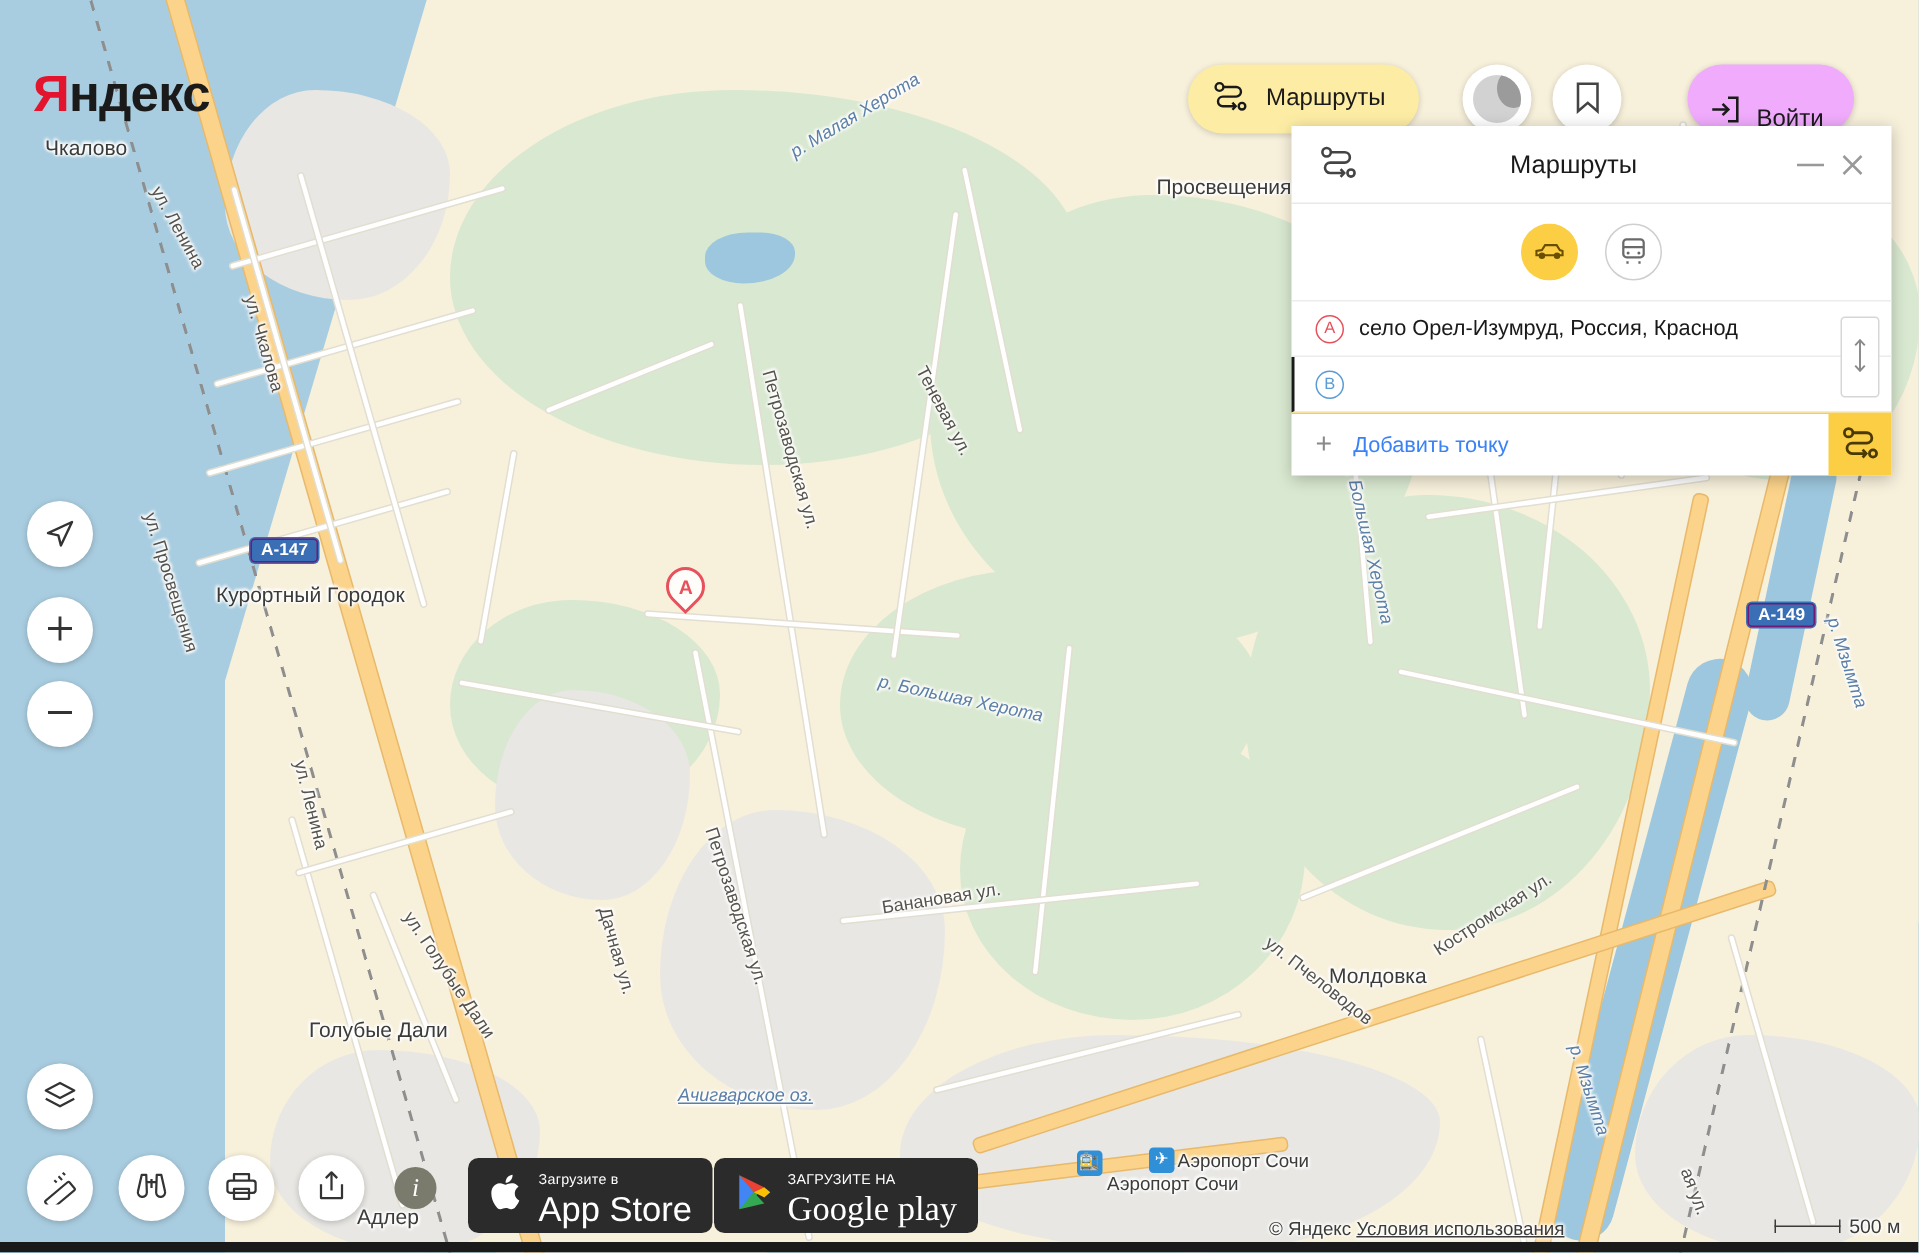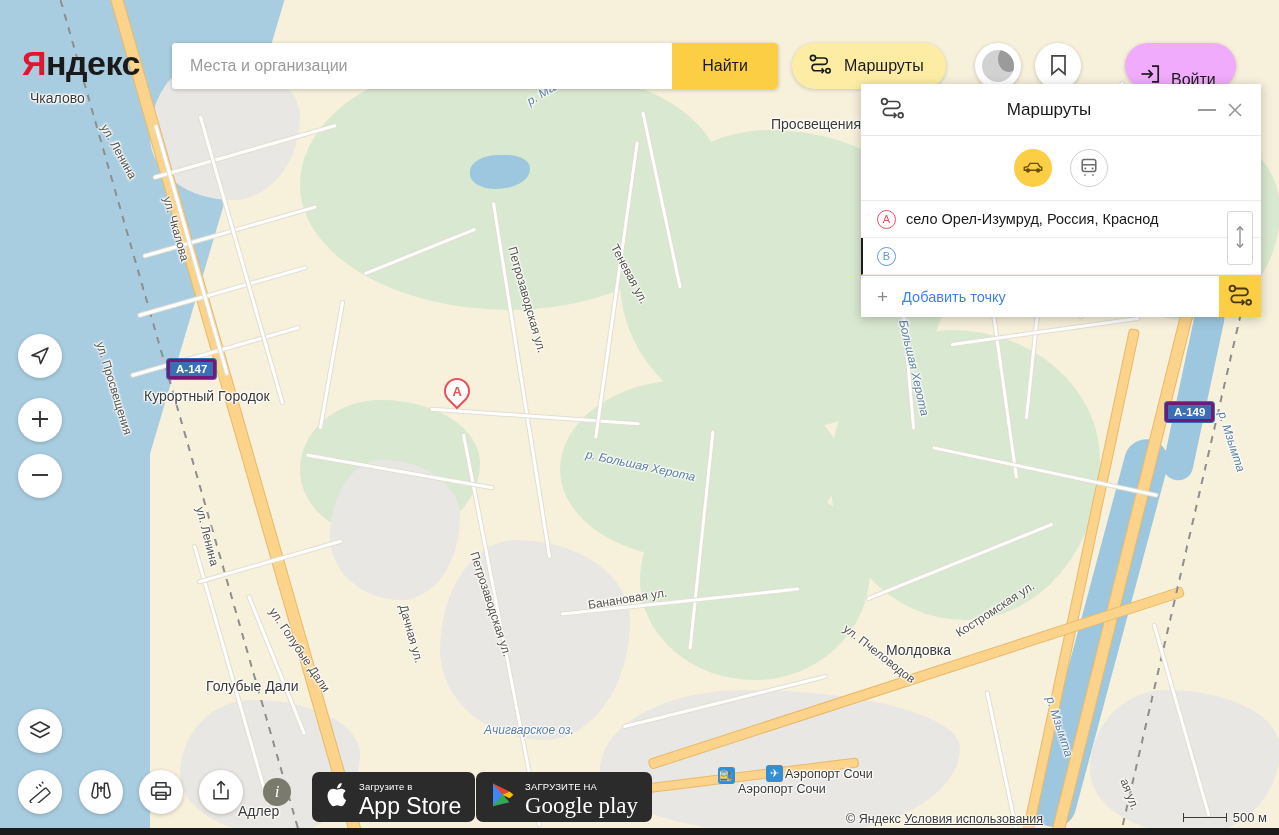--- a/index.html
+++ b/index.html
@@ -70,21 +70,21 @@
   .map-label.place { font-size: 14px; color: #3b3b39; }
   .map-label.street { font-size: 12px; color: #56534c; }
   .map-label.river { font-size: 12px; color: #5b7fa6; font-style: italic; }
   .map-label.poi { font-size: 12.5px; color: #3b3b39; }
 
   .shield {
     position: absolute;
     background: #3b6fb5; color: #fff;
     font-size: 11.5px; font-weight: bold;
     padding: 1px 6px; border-radius: 3px;
-    border: 3px solid #701a75;
+    border: 1px solid #701a75;
     box-shadow: 0 0 0 1px #3b6fb5;
   }
 
   .poi-icon {
     position: absolute; width: 17px; height: 17px;
     background: #2f90d8; border-radius: 3px;
     display: flex; align-items: center; justify-content: center;
     color: #fff; font-size: 11px; line-height: 1;
   }
 
@@ -401,40 +401,36 @@
         <div class="map-label street" style="left: 614px; top: 238px; transform: rotate(62deg); transform-origin: 0px 50%;">Теневая ул.</div>
         <div class="map-label street" style="left: 588px; top: 598px; transform: rotate(-9deg); transform-origin: 0px 50%;">Банановая ул.</div>
         <div class="map-label street" style="left: 957px; top: 627px; transform: rotate(-33deg); transform-origin: 0px 50%;">Костромская ул.</div>
         <div class="map-label street" style="left: 845px; top: 620px; transform: rotate(38deg); transform-origin: 0px 50%;">ул. Пчеловодов</div>
         <div class="map-label street" style="left: 1124px; top: 772px; transform: rotate(69deg); transform-origin: 0px 50%;">ая ул.</div>
         <div class="map-label river" style="left: 528px; top: 95px; transform: rotate(-31deg); transform-origin: 0px 50%;">р. Малая Херота</div>
         <div class="map-label river" style="left: 586px; top: 447px; transform: rotate(12deg); transform-origin: 0px 50%;">р. Большая Херота</div>
         <div class="map-label river" style="left: 900px; top: 300px; transform: rotate(77deg); transform-origin: 0px 50%;">р. Большая Херота</div>
         <div class="map-label river" style="left: 1222px; top: 405px; transform: rotate(72deg); transform-origin: 0px 50%;">р. Мзымта</div>
         <div class="map-label river" style="left: 1050px; top: 690px; transform: rotate(72deg); transform-origin: 0px 50%;">р. Мзымта</div>
-        <div class="map-label river" style="left: 484px; top: 723px; transform-origin: 0px 50%;">Ачигварское оз.</div>
+        <div class="map-label river" style="left: 452px; top: 723px; transform-origin: 0px 50%; text-decoration: underline;">Ачигварское оз.</div>
         <div class="shield" style="left: 167px; top: 359px;">A-147</div>
         <div class="shield" style="left: 1165px; top: 402px;">A-149</div>
         <div class="poi-icon" style="left: 718px; top: 767px;">🚉</div>
         <div class="map-label poi" style="left: 738px; top: 782px; transform-origin: 0px 50%;">Аэропорт Сочи</div>
         <div class="poi-icon" style="left: 766px; top: 765px;">✈</div>
         <div class="map-label poi" style="left: 785px; top: 767px; transform-origin: 0px 50%;">Аэропорт Сочи</div>
       </div>
   </div>
 
   <div class="header">
 
     <div class="logo">
       <span class="ya">Я</span><span>ндекс</span>
     </div>
 
-    <div class="search-wrap">
-      <input class="search-input" type="text" placeholder="Места и организации" style="">
-      <button class="search-btn">Найти</button>
-    </div>
 
     <button class="routes-btn">
       <span>
         <svg width="24" height="20" viewBox="0 0 24 20" fill="none" stroke="#1a1a1a" stroke-width="1.6">
           <circle cx="5" cy="4" r="2.6"></circle>
           <path d="M7.6 4h8.5a3.2 3.2 0 0 1 0 6.4H7.2a3.2 3.2 0 0 0 0 6.4h8.3"></path>
           <path d="M13.6 14.4l2.2 2.4-2.2 2.4"></path>
           <circle cx="20" cy="16.8" r="2.2"></circle>
         </svg>
       </span>

